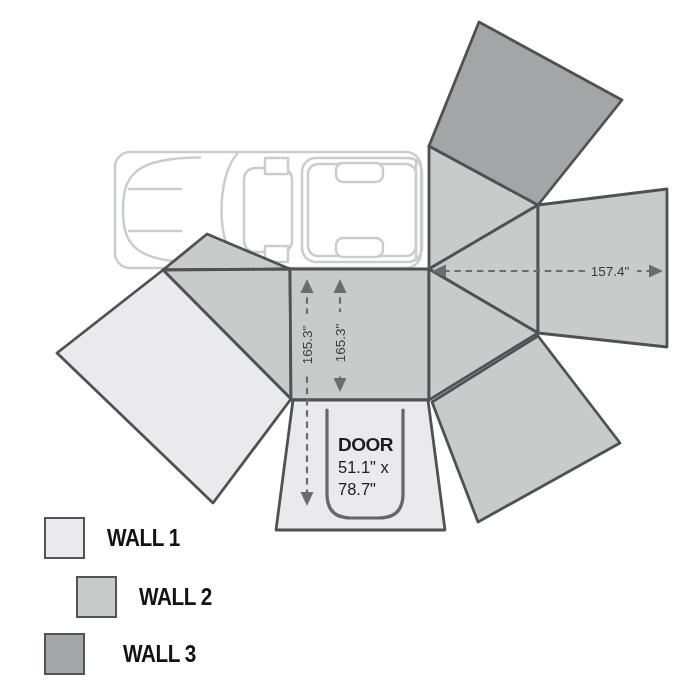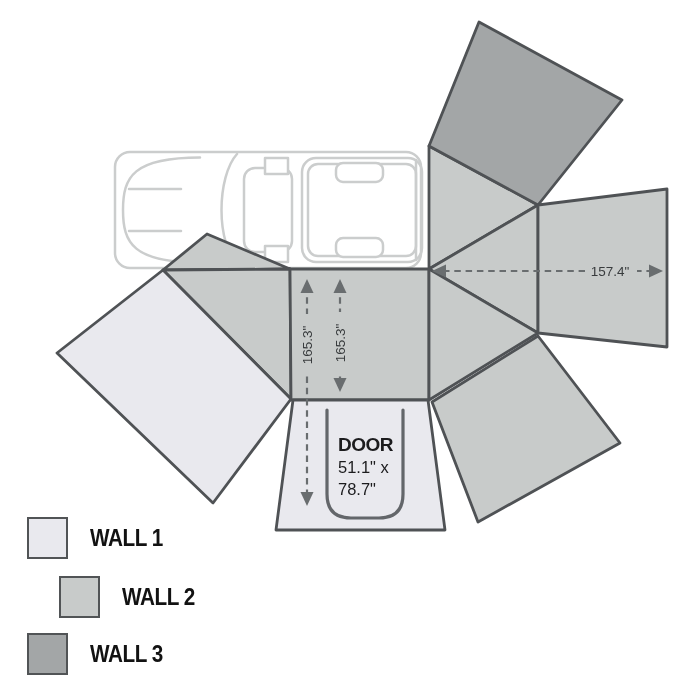--- a/index.html
+++ b/index.html
@@ -3,21 +3,21 @@
 <meta charset="utf-8">
 <style>
   html,body{margin:0;padding:0;background:#ffffff;}
   .canvas{position:relative;width:700px;height:700px;background:#ffffff;overflow:hidden;
           font-family:"Liberation Sans",sans-serif;}
   .diagram-svg{position:absolute;left:0;top:0;}
   text{font-family:"Liberation Sans",sans-serif;}
   .dim-text{font-size:13.5px;font-weight:400;}
   .door-title{font-size:19px;font-weight:700;letter-spacing:-0.5px;}
   .door-dim{font-size:16.5px;font-weight:400;}
-  .legend-row{position:absolute;left:27px;display:flex;align-items:center;justify-content:flex-end;}
+  .legend-row{position:absolute;left:44px;display:flex;align-items:center;justify-content:flex-end;}
   .swatch{width:41px;height:42px;border:2.6px solid #515456;box-sizing:border-box;flex:0 0 auto;}
   .legend-label{margin-left:22px;font-size:23px;font-weight:700;color:#121212;
                 letter-spacing:-0.5px;transform:scaleX(0.9);transform-origin:left center;white-space:nowrap;}
 </style>
 </head>
 <body>
 
 <div class="canvas">
 
   <svg class="diagram-svg" width="700" height="700" viewBox="0 0 700 700">
@@ -84,19 +84,19 @@
 
   <div>
     <div class="legend-row" style="top:517px;">
       <div class="swatch" style="background: rgb(233, 233, 238);"></div>
       <div class="legend-label">WALL 1</div>
     </div>
     <div class="legend-row" style="top:576px;padding-left:32px;">
       <div class="swatch" style="background: rgb(200, 203, 202);"></div>
       <div class="legend-label">WALL 2</div>
     </div>
-    <div class="legend-row" style="top:633px;">
+    <div class="legend-row" style="top:633px;gap:16px;">
       <div class="swatch" style="background: rgb(163, 166, 167);"></div>
       <div class="legend-label">WALL 3</div>
     </div>
   </div>
 
 </div>
 
 </body></html>

